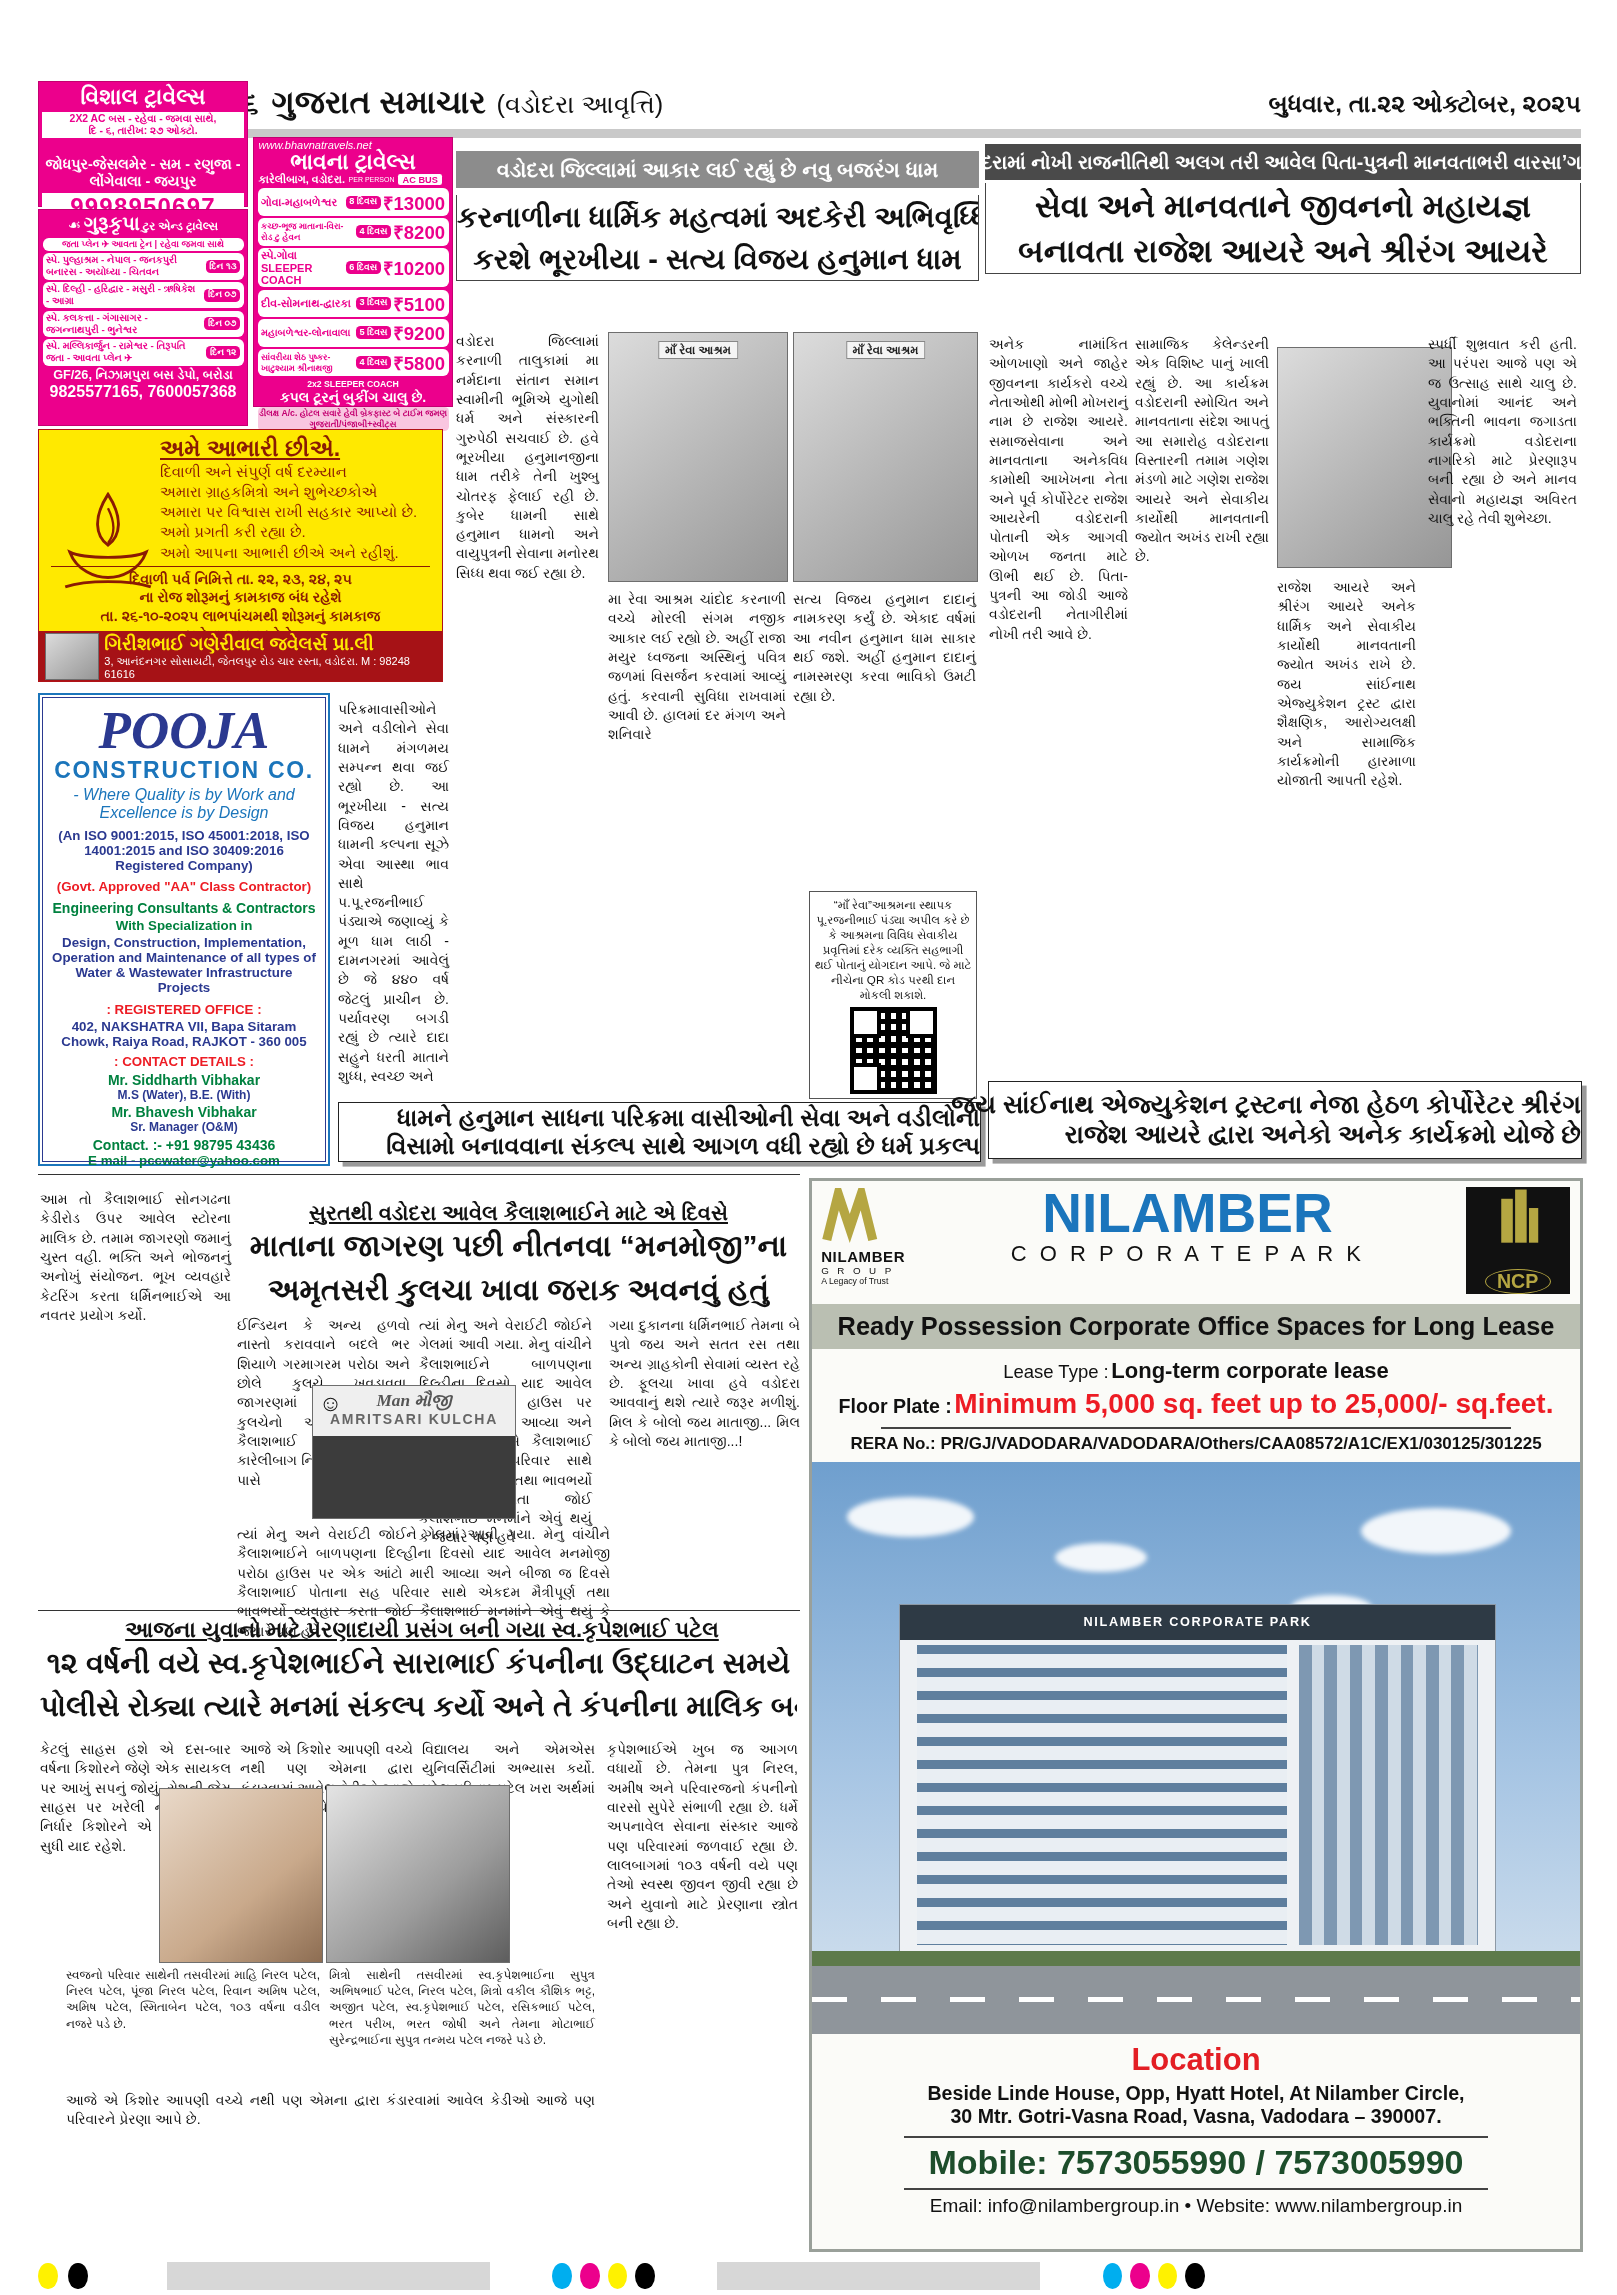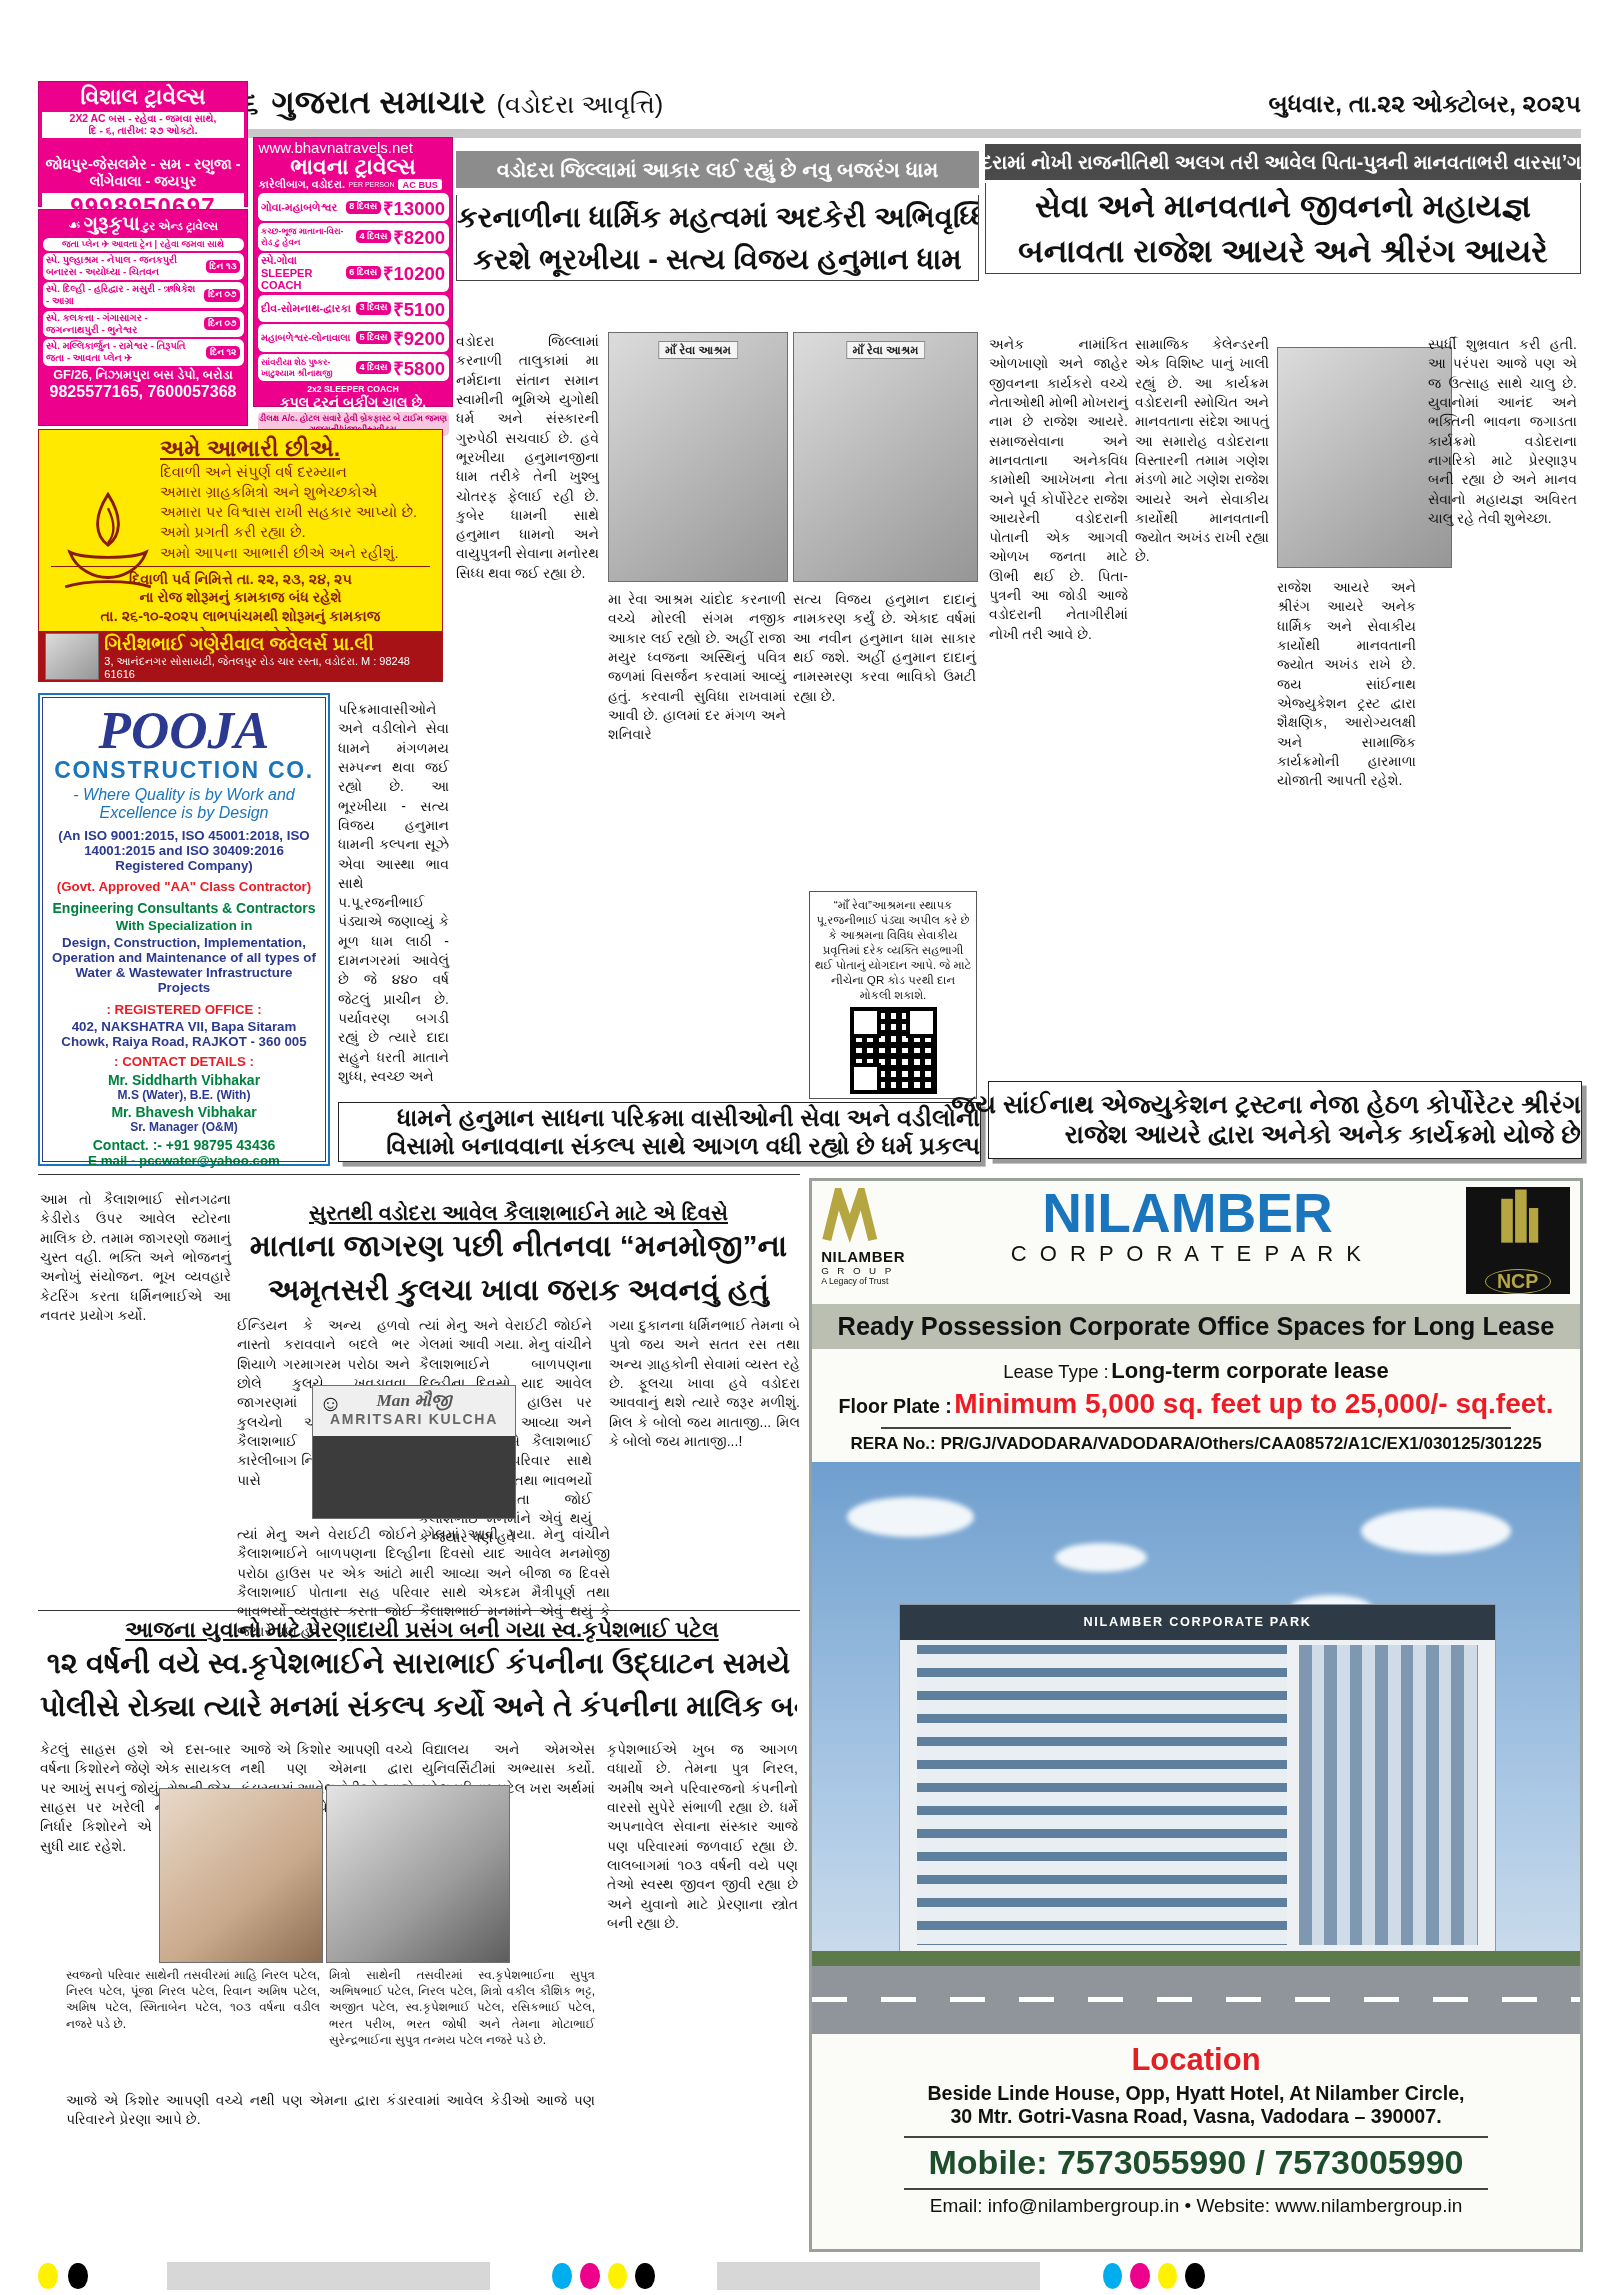--- a/index.html
+++ b/index.html
@@ -70,21 +70,21 @@
     </div>
     <div class="whrow b" style="font-size:9.8px;display:flex;align-items:center;gap:3.5px;">
       <span style="flex:1;">સ્પે. મલ્લિકાર્જુન - રામેશ્વર - તિરૂપતિ જતા - આવતા પ્લેન ✈</span>
       <span class="daybadge">દિન ૧૨</span>
     </div>
     <div class="c b" style="font-size:12.7px;">GF/26, નિઝામપુરા બસ ડેપો, બરોડા</div>
     <div class="c b" style="font-size:16px;">9825577165, 7600057368</div>
   </div>
 
   <div class="abs pinkad" style="left:253px;top:137px;width:198px;height:268px;">
-    <div style="font-size:15px;padding:1.2px 4.6px 0;">www.bhavnatravels.net</div>
+    <div style="font-size:11px;padding:1.2px 4.6px 0;font-style:italic;">www.bhavnatravels.net</div>
     <div class="c b" style="font-size:22px;line-height:1.0;">ભાવના ટ્રાવેલ્સ</div>
     <div style="display:flex;align-items:center;gap:3.5px;padding:0 4.6px;">
       <span class="b" style="font-size:11px;">કારેલીબાગ, વડોદરા.</span>
       <span style="font-size:7px;">PER PERSON</span>
       <span class="b" style="background:#fff;color:#ec008c;font-size:9.2px;padding:0.6px 4.6px;border-radius:2.3px;">AC BUS</span>
     </div>
     <div class="whrow" style="display:flex;align-items:center;gap:2.3px;">
       <span class="b" style="flex:1;font-size:11px;">ગોવા-મહાબળેશ્વર</span>
       <span class="daybadge">8 દિવસ</span>
       <span class="b" style="font-size:18.5px;">₹13000</span>

